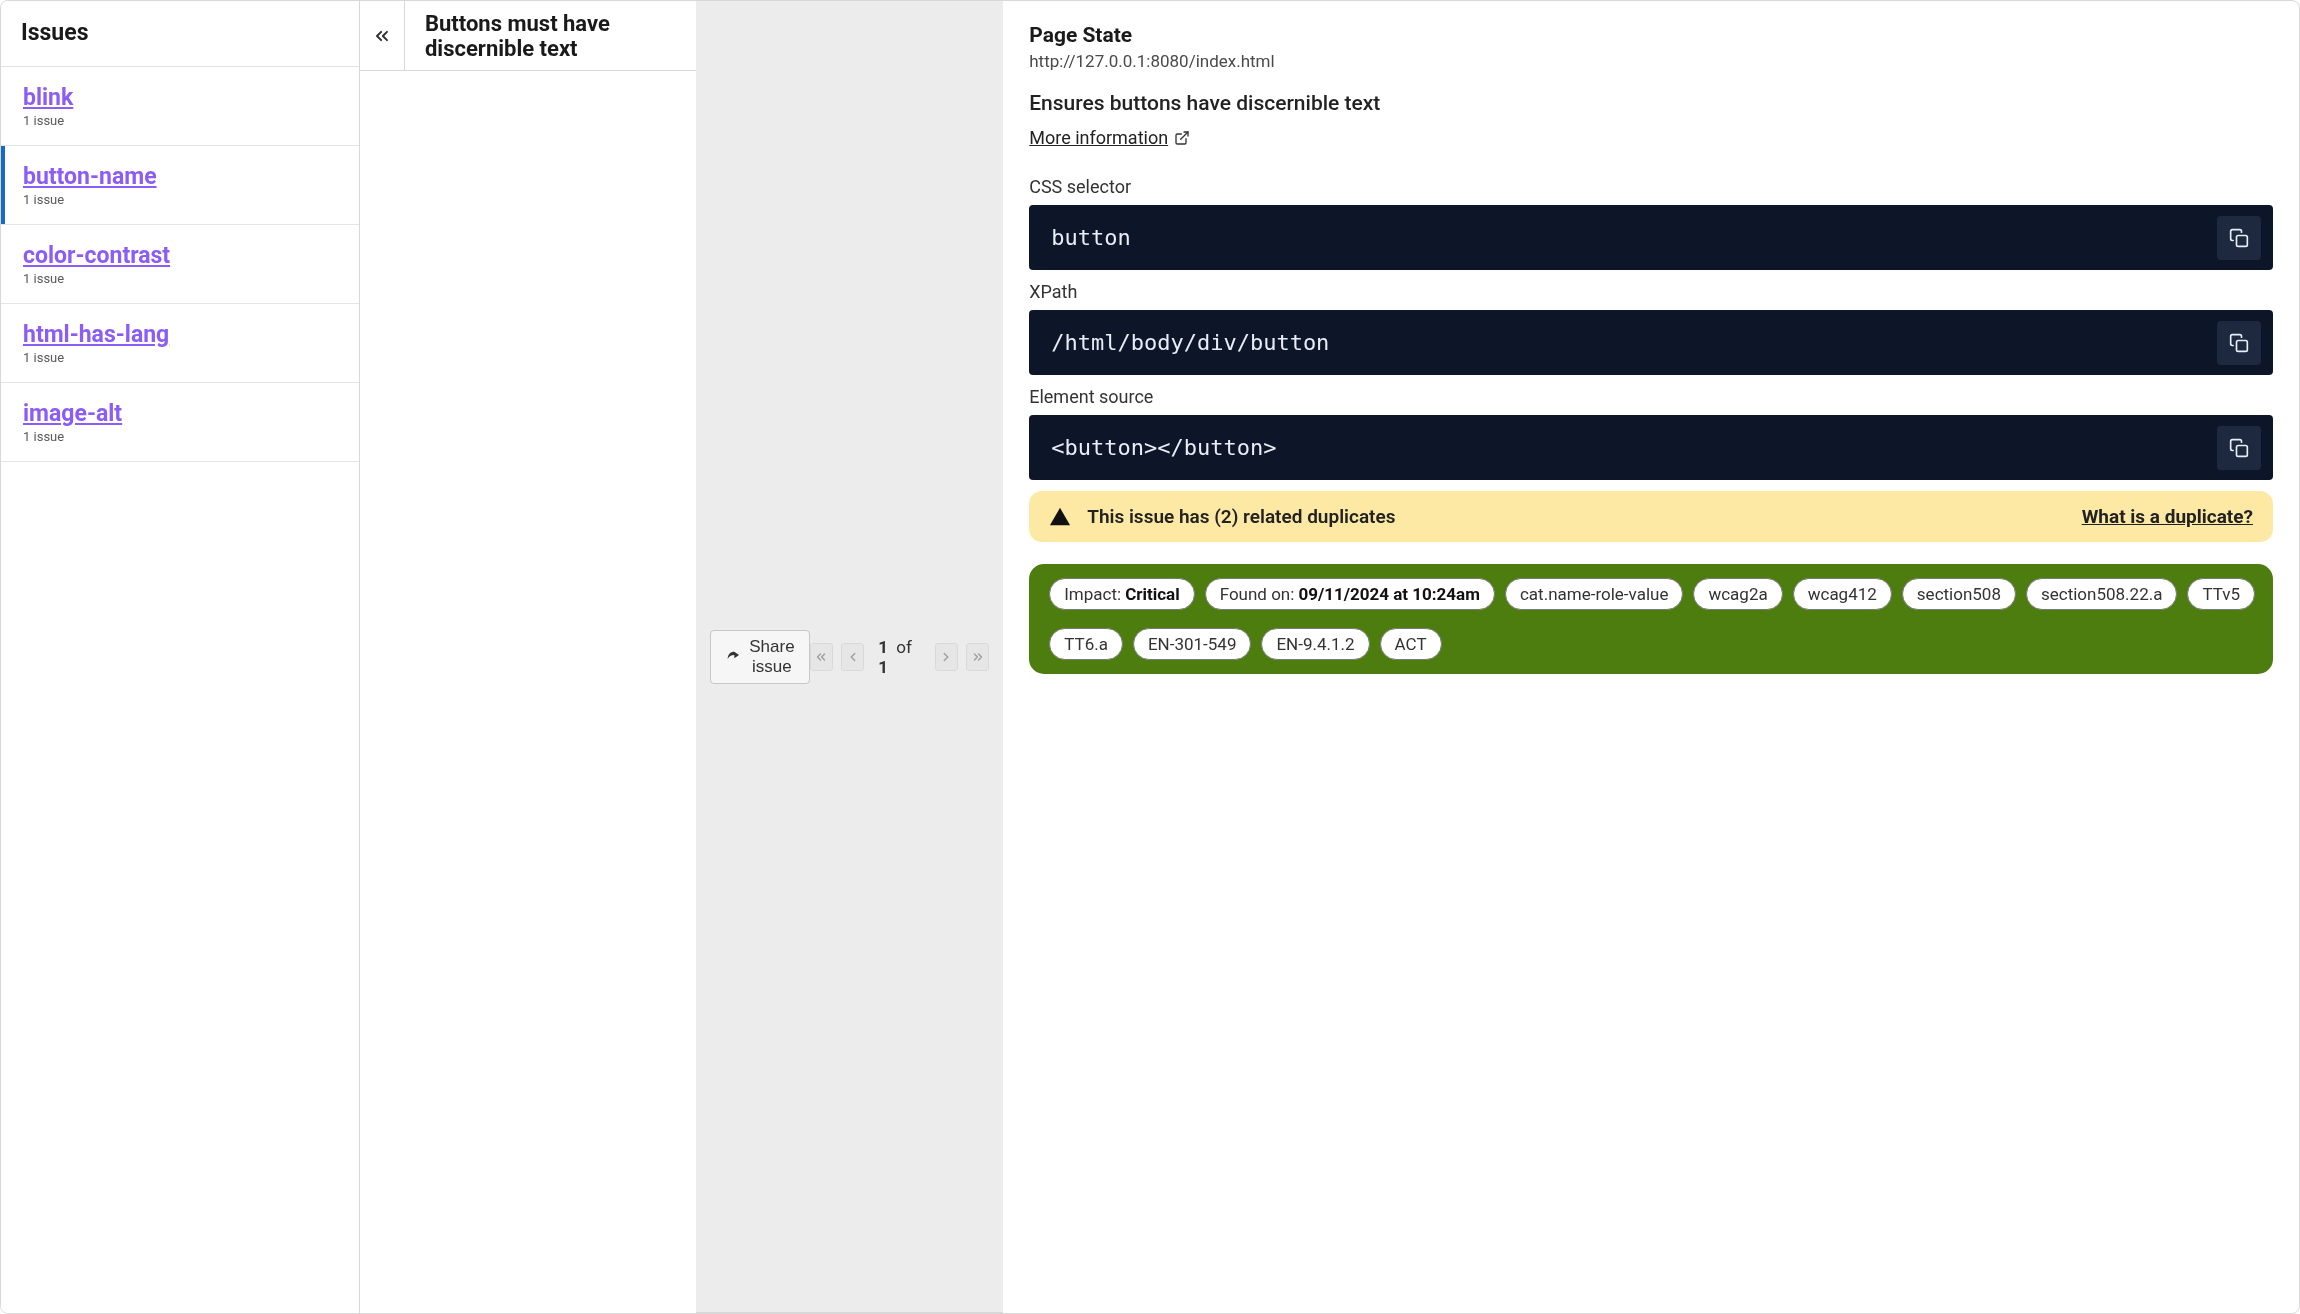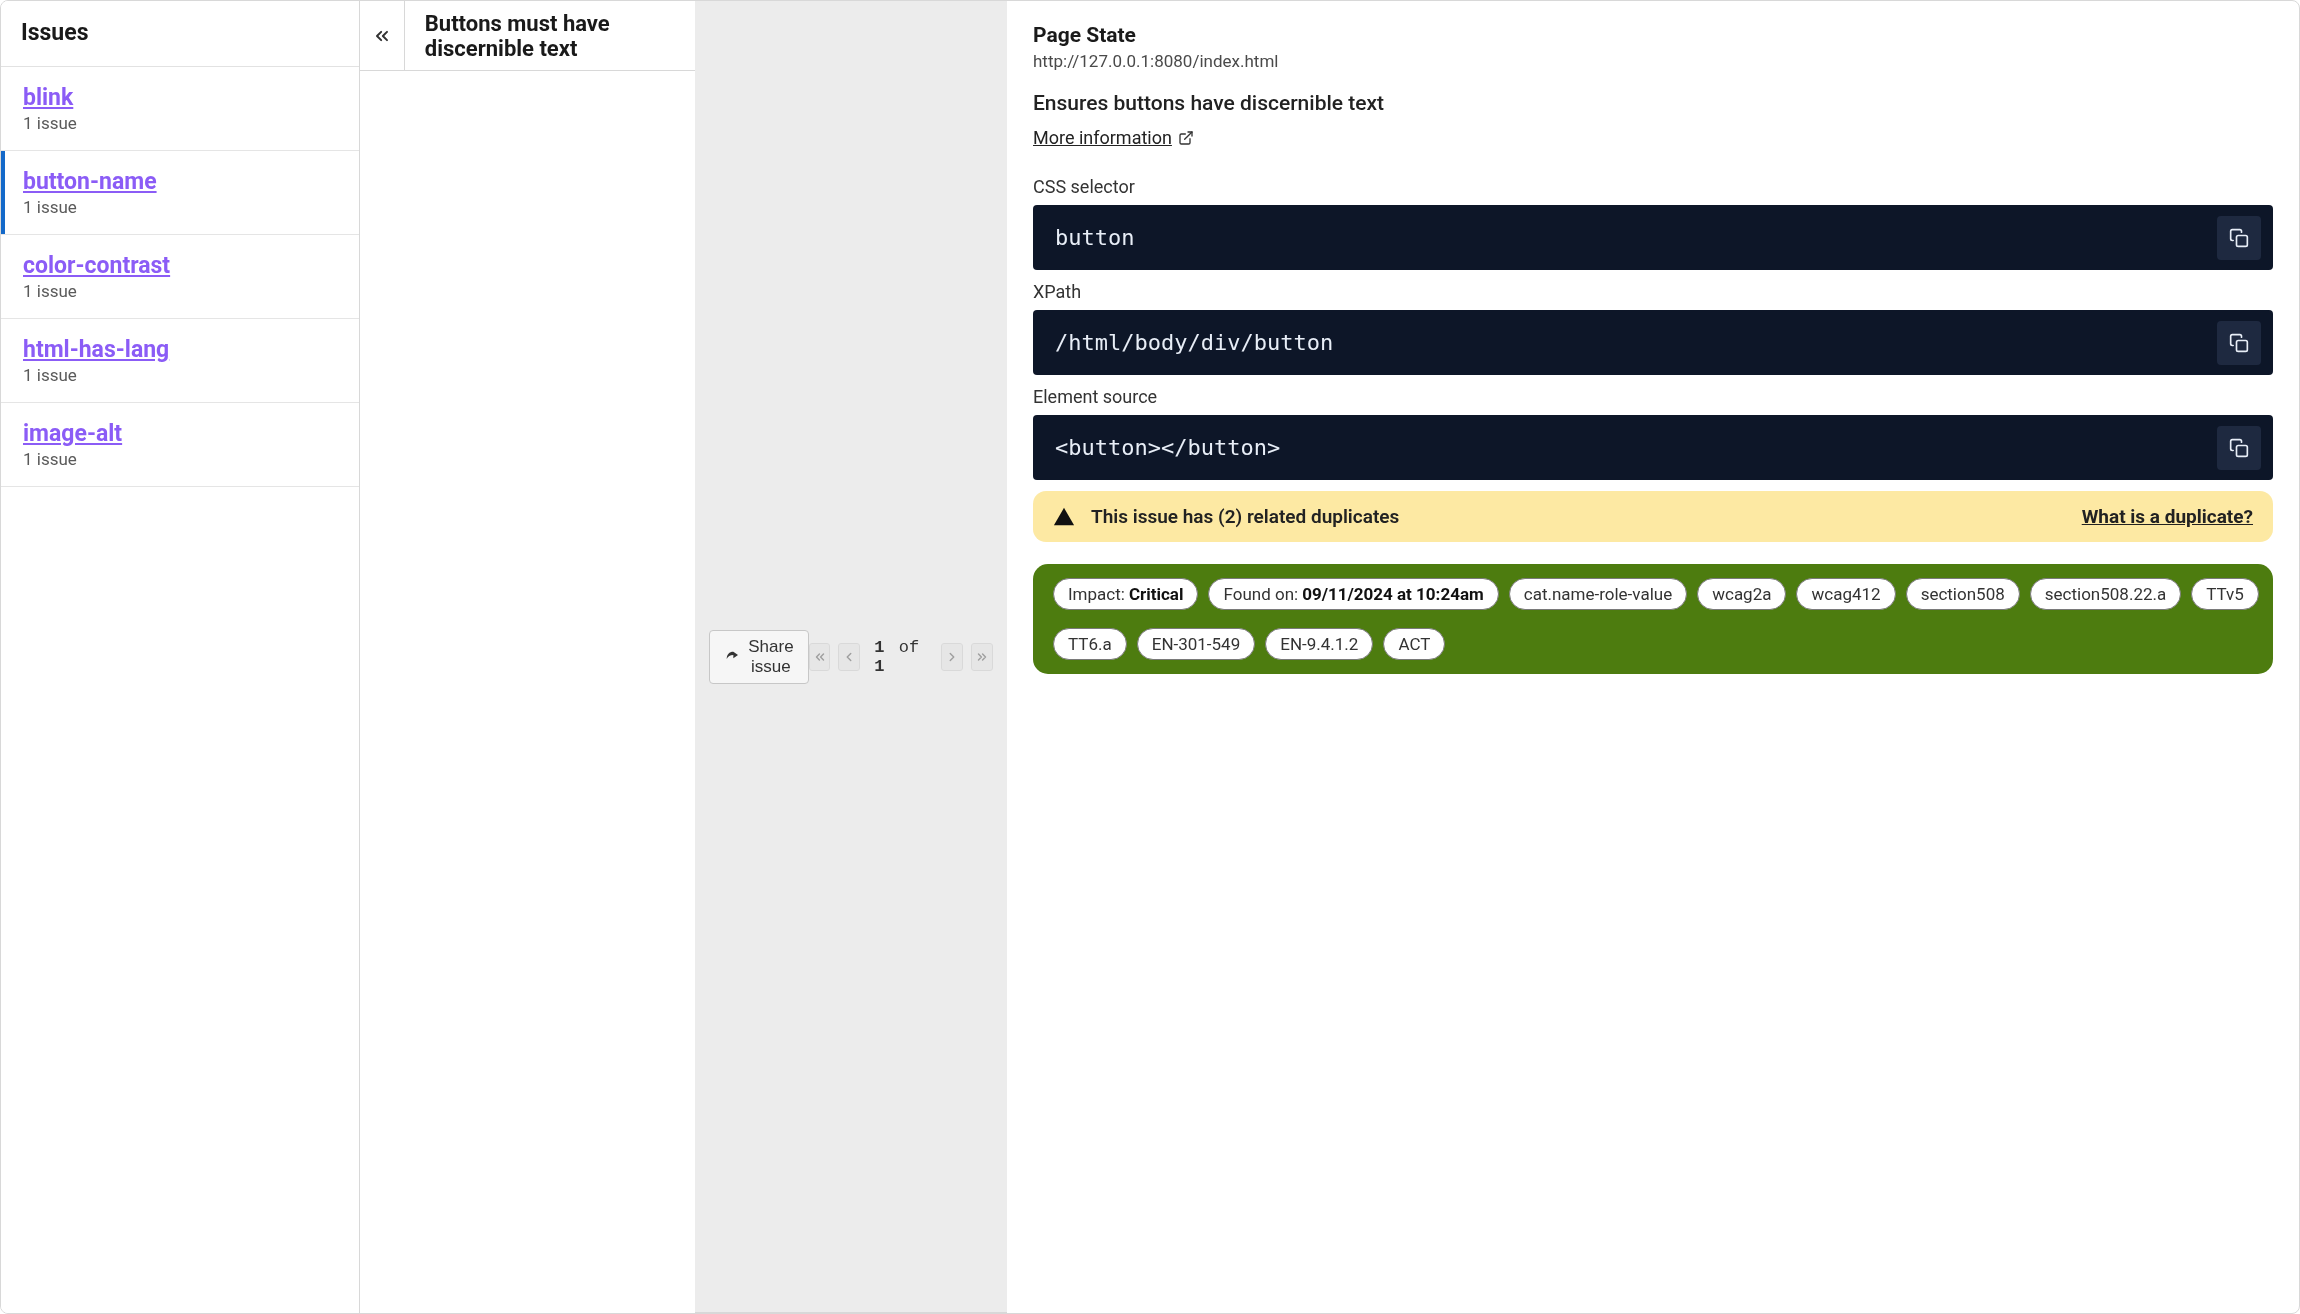--- a/index.html
+++ b/index.html
@@ -51,21 +51,21 @@
     background:#1469c9;
   }
   .issue-row .name {
     font-size:23px;
     font-weight:700;
     color:#8b5cf6;
     margin-bottom:2px;
     text-decoration:underline;
   }
   .issue-row .count {
-    font-size:17px;
+    font-size:13px;
     color:#5a5a5a;
   }
   
   .main {
     flex:1 1 auto;
     display:flex;
     flex-direction:row;
     min-width:0;
   }
   .titlebar {
@@ -125,21 +125,20 @@
     background:#e2e2e2;
     border:1px solid #c7c7c7;
     border-radius:3px;
     cursor:default;
     opacity:0.5;
   }
   .pager-text {
     font-size:17px;
     color:#333;
     padding:0 6px;
-    font-family:Liberation Mono, monospace;
   }
   .pager-text strong { font-weight:700; }
   
   .content {
     padding:22px 26px 20px 26px;
     overflow:auto;
     flex:1 1 auto;
   }
   .content h3 { font-size:21px; font-weight:700; margin-bottom:4px; }
   .url { font-size:17px; color:#4a4a4a; margin-bottom:20px; }

